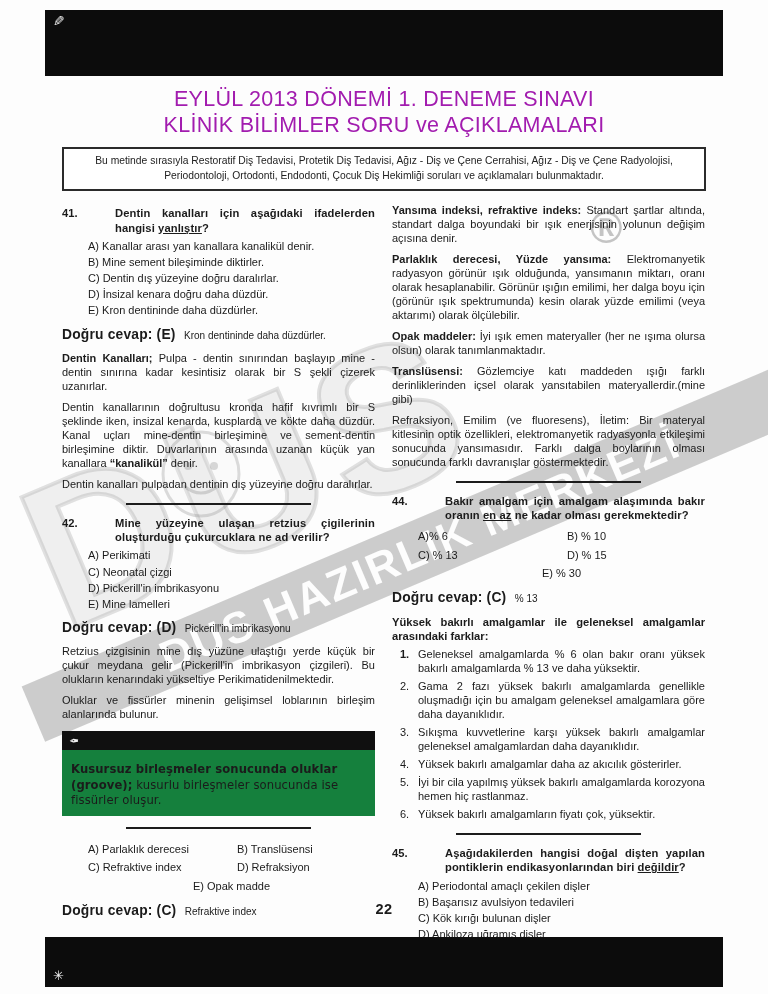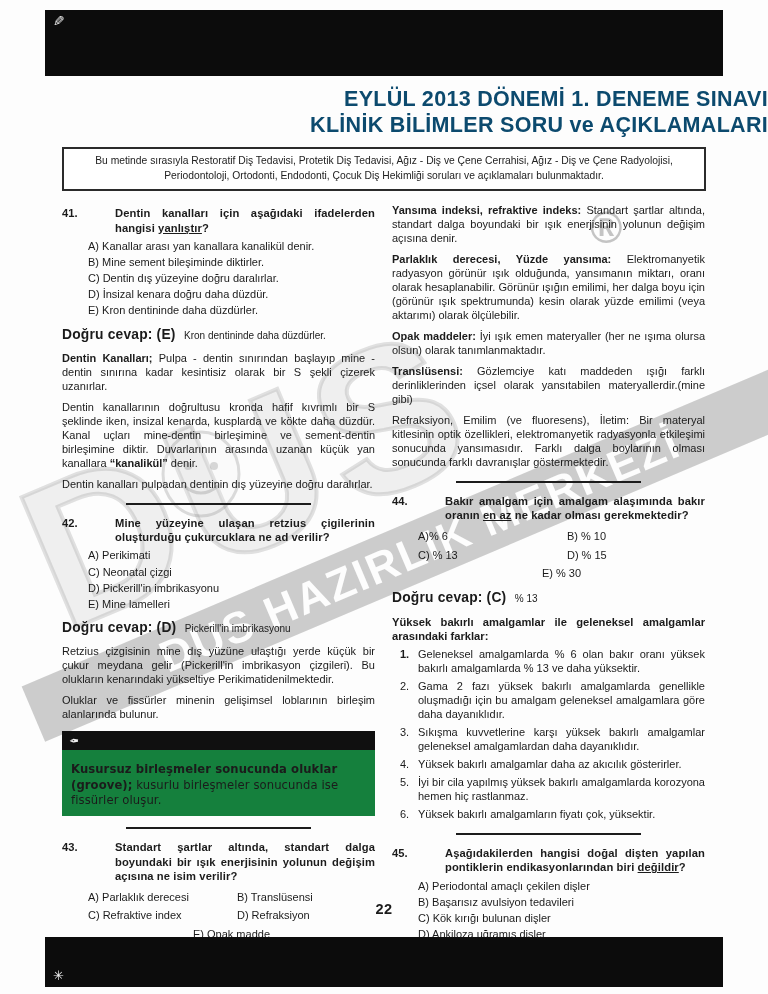--- a/index.html
+++ b/index.html
@@ -28,21 +28,21 @@
   }
   .wm-reg{left:590px;top:203px;font-size:44px;font-weight:bold;color:rgba(150,150,150,0.55);}
   .wm-mascot{left:158px;top:428px;opacity:0.35;}
   
   .topbar{position:absolute;z-index:2;left:45px;top:10px;width:678px;height:66px;background:#0c0c0c;}
   .topbar .glyph{position:absolute;left:8px;top:3px;color:#f5f5f5;font-size:14px;transform:scaleX(-1);}
   .bottombar{position:absolute;z-index:2;left:45px;top:937px;width:678px;height:50px;background:#0c0c0c;}
   .bottombar .glyph{position:absolute;left:8px;bottom:4px;color:#f5f5f5;font-size:13px;}
   
   .content{position:relative;z-index:1;padding-top:86px;}
-  .title{ text-align:right;font-weight:bold;font-size:21.5px;line-height:1.22;letter-spacing:0.3px;color:#0c4a6e;}
+  .title{ text-align:center;font-weight:normal;font-size:21.5px;line-height:1.22;letter-spacing:0.3px;color:#a21caf;}
   .intro-box{
     width:622px;margin:9px auto 0;border:2px solid #2b2b2b;background:rgba(255,255,255,0.75);
     padding:5px 9px;font-size:10.3px;line-height:1.45;text-align:center;color:#222;
   }
   
   .columns{display:flex;gap:17px;padding:13px 62px 0;align-items:flex-start;}
   .col{width:313px;}
   
   .q{display:flex;margin:2px 0 5px;}
   .qnum{width:26px;flex:none;font-weight:bold;font-size:11.2px;line-height:1.28;}
@@ -158,24 +158,20 @@
           <div class="notebar">
             <span class="glyph">✒</span>
           </div>
           <div class="notebody">
             <span class="nb-bold">Kusursuz birleşmeler sonucunda oluklar (groove);</span><span> kusurlu birleşmeler sonucunda ise fissürler oluşur.</span>
           </div>
         </div>
 
         <hr class="divider">
 
-        <div class="q">
-          <span class="qnum">43.</span>
-          <div class="qtext">Standart şartlar altında, standart dalga boyundaki bir ışık enerjisinin yolunun değişim açısına ne isim verilir?</div>
-        </div>
         <div class="opts">
           <div class="grid2">
             <div class="opt">A) Parlaklık derecesi</div>
             <div class="opt">B) Translüsensi</div>
             <div class="opt">C) Refraktive index</div>
             <div class="opt">D) Refraksiyon</div>
           </div>
           <div class="opt-center">E) Opak madde</div>
         </div>
         <div class="ans">

